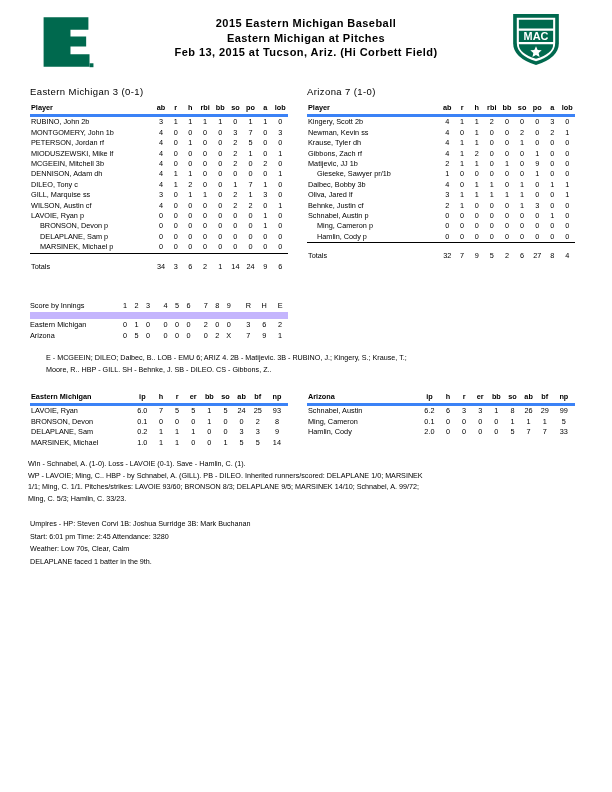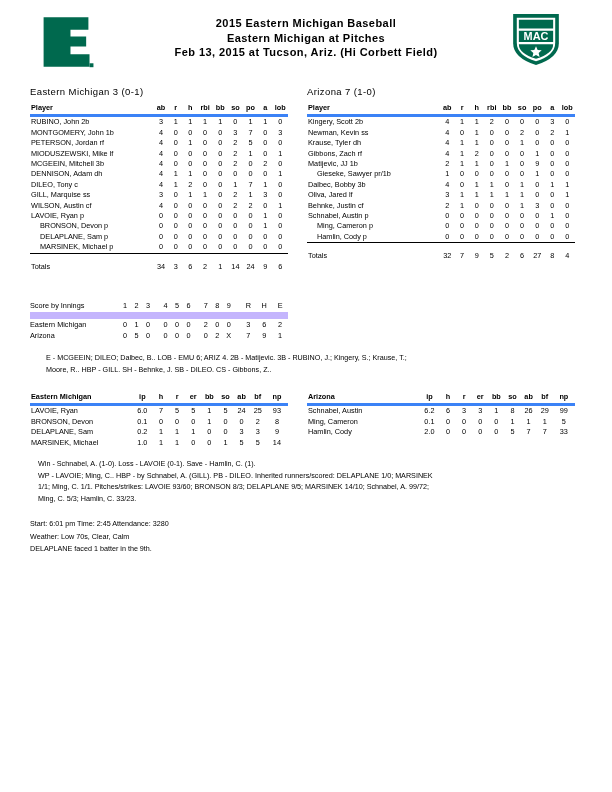--- a/index.html
+++ b/index.html
@@ -63,21 +63,21 @@
   .pit-left table{width:258px;}
   .pit-right table{width:268px;}
   .pit-left .nmcol{width:100px;}
   .pit-right .nmcol{width:110px;}
   .pitching .nm{text-align:left;}
   .pitching .num{text-align:center;width:16px;}
   .pitching .ipc{text-align:center;width:21px;}
   .pitching .npc{text-align:center;width:22px;}
 
   
-  .decisions{position:absolute;left:38px;top:458px;width:560px;}
+  .decisions{position:absolute;left:28px;top:458px;width:560px;}
   .decisions p{margin:0;font-size:7.2px;line-height:11.6px;}
   .gameinfo{position:absolute;left:30px;top:518px;width:500px;}
   .gameinfo p{margin:0;font-size:7.2px;line-height:12.6px;}
 </style>
 </head>
 <body>
 
 <div class="page">
 
   <div class="header">
@@ -677,18 +677,19 @@
   </div>
 
   <div class="decisions">
     <p>Win - Schnabel, A. (1-0).  Loss - LAVOIE (0-1).  Save - Hamlin, C. (1).</p>
     <p>WP - LAVOIE; Ming, C.. HBP - by Schnabel, A. (GILL). PB - DILEO. Inherited runners/scored: DELAPLANE 1/0; MARSINEK</p>
     <p>1/1; Ming, C. 1/1. Pitches/strikes: LAVOIE 93/60; BRONSON 8/3; DELAPLANE 9/5; MARSINEK 14/10; Schnabel, A. 99/72;</p>
     <p>Ming, C. 5/3; Hamlin, C. 33/23.</p>
   </div>
 
   <div class="gameinfo">
+    <p>Umpires - HP: Steven Corvi  1B: Joshua Surridge  3B: Mark Buchanan</p>
     <p>Start: 6:01 pm    Time: 2:45    Attendance: 3280</p>
     <p>Weather: Low 70s, Clear, Calm</p>
     <p>DELAPLANE faced 1 batter in the 9th.</p>
   </div>
 
 </div>
 
 </body></html>

